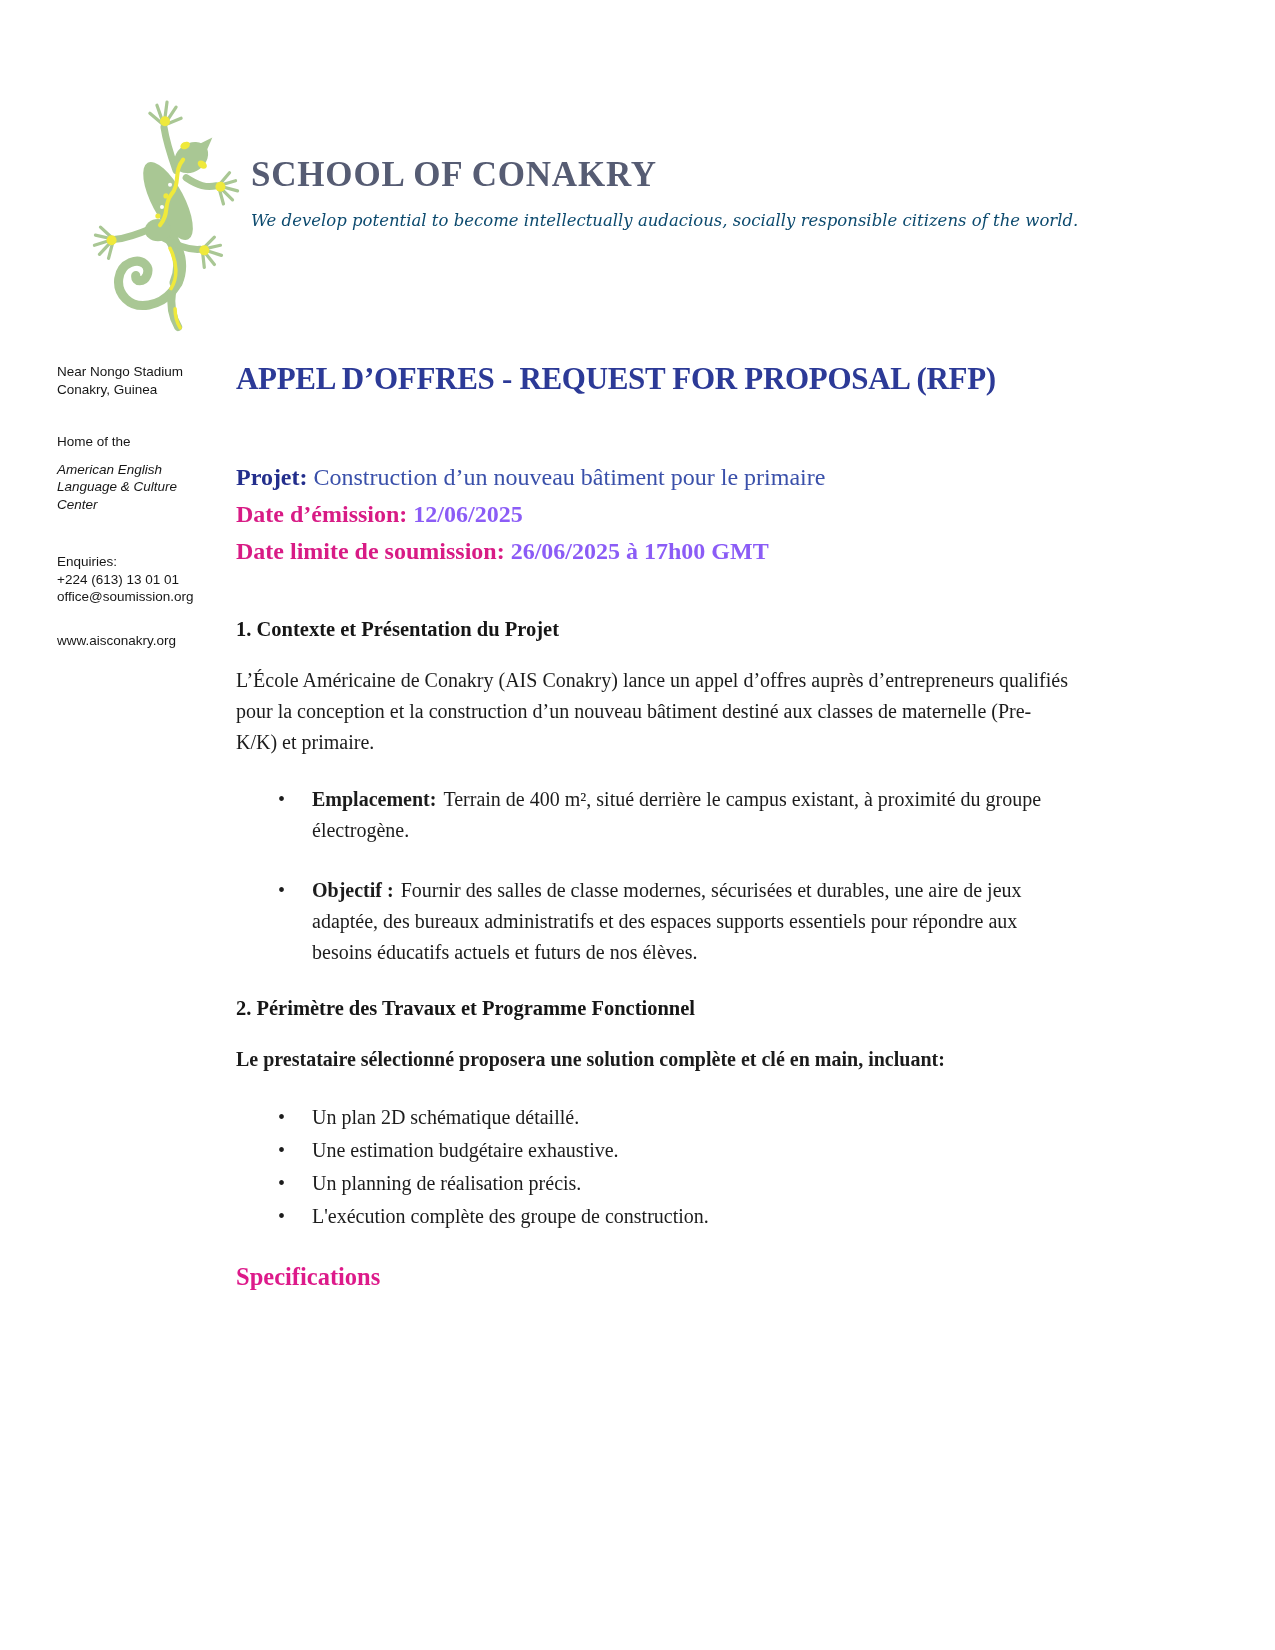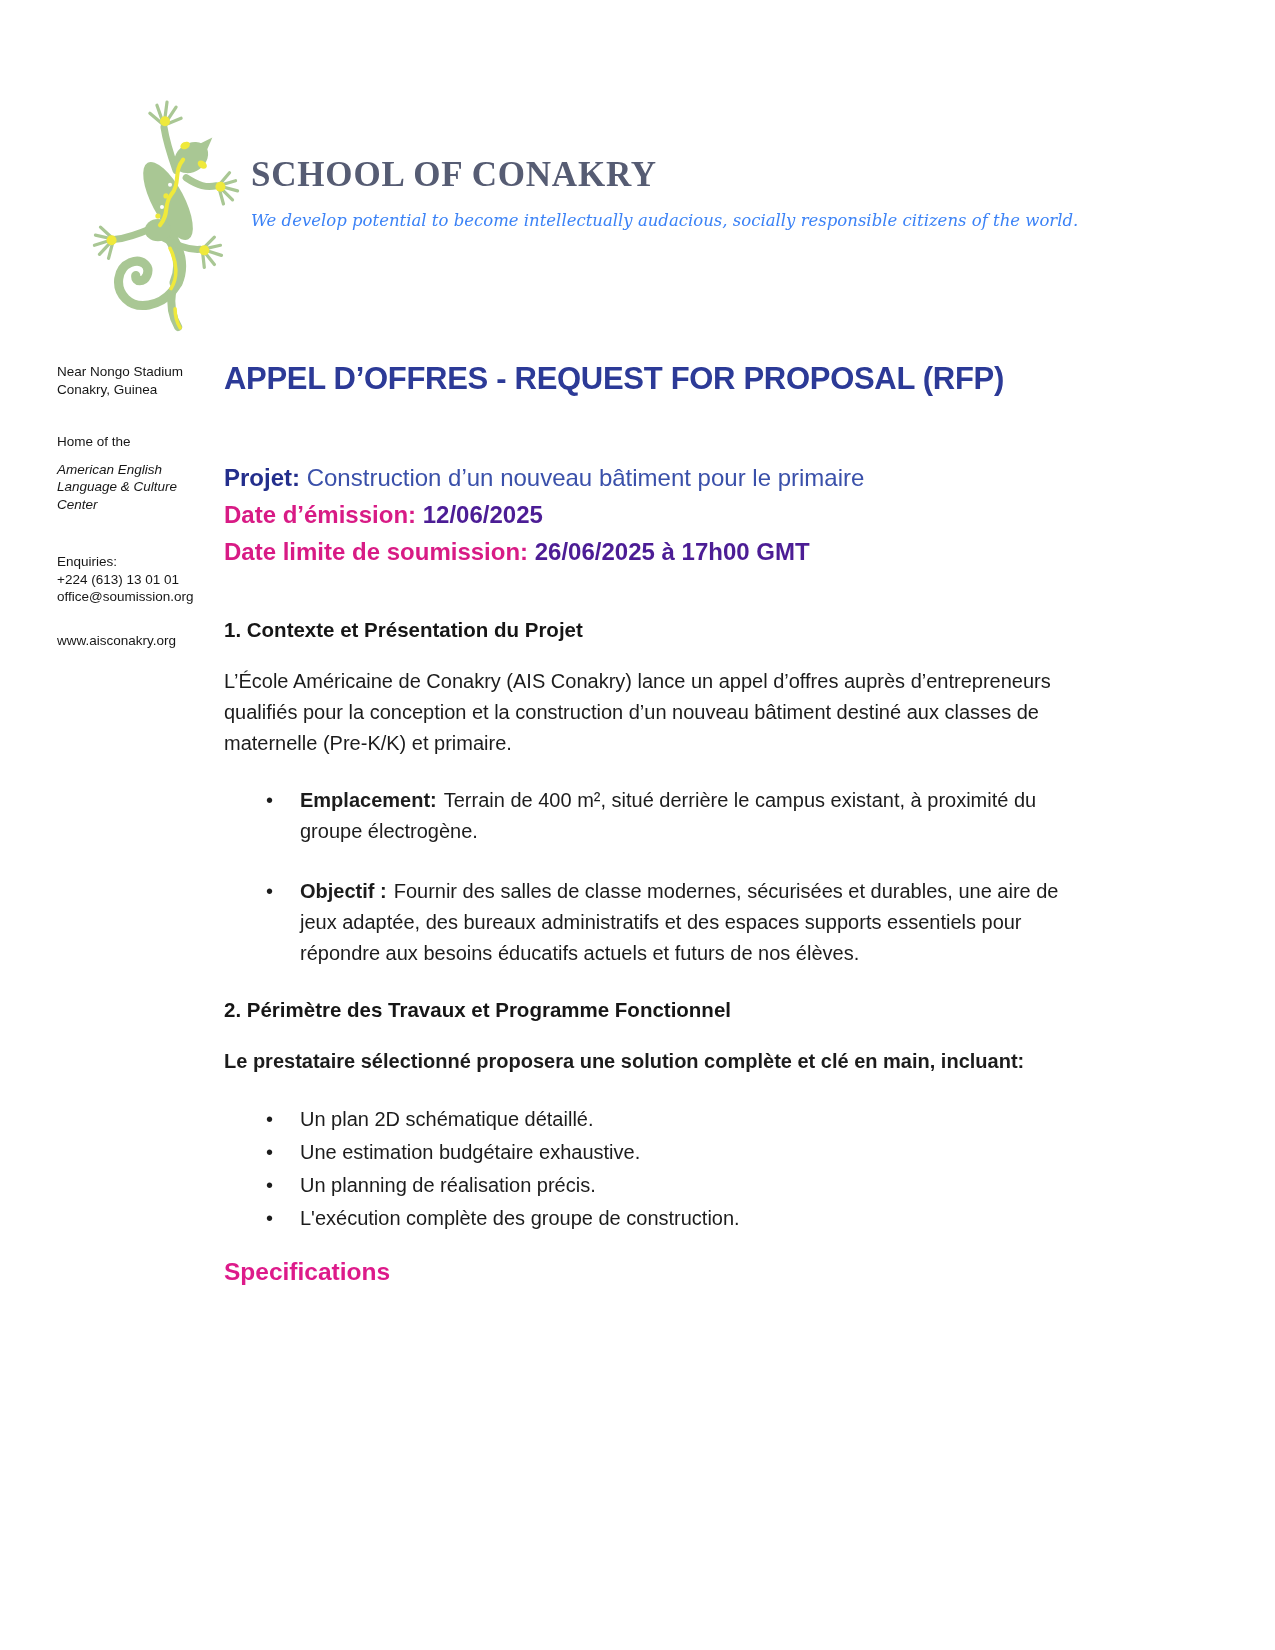--- a/index.html
+++ b/index.html
@@ -21,51 +21,51 @@
     font-weight: 700;
     font-size: 35px;
     line-height: 38px;
     letter-spacing: 0.8px;
     color: #565c73;
   }
   .tagline {
     font-family: "DejaVu Serif", "Liberation Serif", serif;
     font-style: italic;
     font-size: 16.5px;
-    color: #3b82f6;
+    color: #0c4a6e;
     margin-top: 17px;
     white-space: nowrap;
   }
 
   
   .sidebar {
     position: absolute; left: 57px; top: 363px; width: 160px;
     font-size: 13.5px; line-height: 17.5px; color: #161616;
   }
   .sb-block-address { margin-bottom: 35px; }
   .sb-home { margin-bottom: 10px; }
   .sb-center { font-style: italic; margin-bottom: 40px; }
   .sb-enquiries { margin-bottom: 26px; }
 
   
-  .main { position: absolute; left: 224px; top: 360px; width: 836px; }
+  .main { position: absolute; left: 236px; top: 360px; width: 836px; font-family: Liberation Serif, serif; }
   .rfp-title {
     font-size: 31px;
     font-weight: 700;
     letter-spacing: -0.3px;
     line-height: 38px;
     color: #2c3a97;
     white-space: nowrap;
   }
   .meta-block { margin-top: 61px; font-size: 24px; line-height: 37px; }
   .meta-line .lbl { font-weight: 700; }
   .lbl-blue  { color: #232e8c; }
   .val-blue  { color: #3a50aa; font-weight: 400; }
   .lbl-pink  { color: #d81b85; }
-  .val-black { color: #4c1d95; font-weight: 700; }
+  .val-black { color: #8b5cf6; font-weight: 700; }
   .sp { white-space: pre; }
 
   .sec-heading {
     margin-top: 48px;
     font-size: 20.5px;
     font-weight: 700;
     color: #161616;
   }
   .body-par {
     margin-top: 24px;
@@ -84,21 +84,21 @@
   }
   ul.bullets.tight li { margin-bottom: 1px; line-height: 32px; }
   ul.bullets .dot {
     width: 34px; min-width: 34px;
     margin-left: 42px;
     font-size: 20px;
   }
   .li-label { font-weight: 700; margin-right: 7px; }
 
   .specs-heading {
-    margin-top: 24px;
+    margin-top: 31px;
     font-size: 24.5px;
     font-weight: 700;
     color: #dd1a8a;
   }
 </style>
 </head>
 <body>
 
 <div class="page">
 

